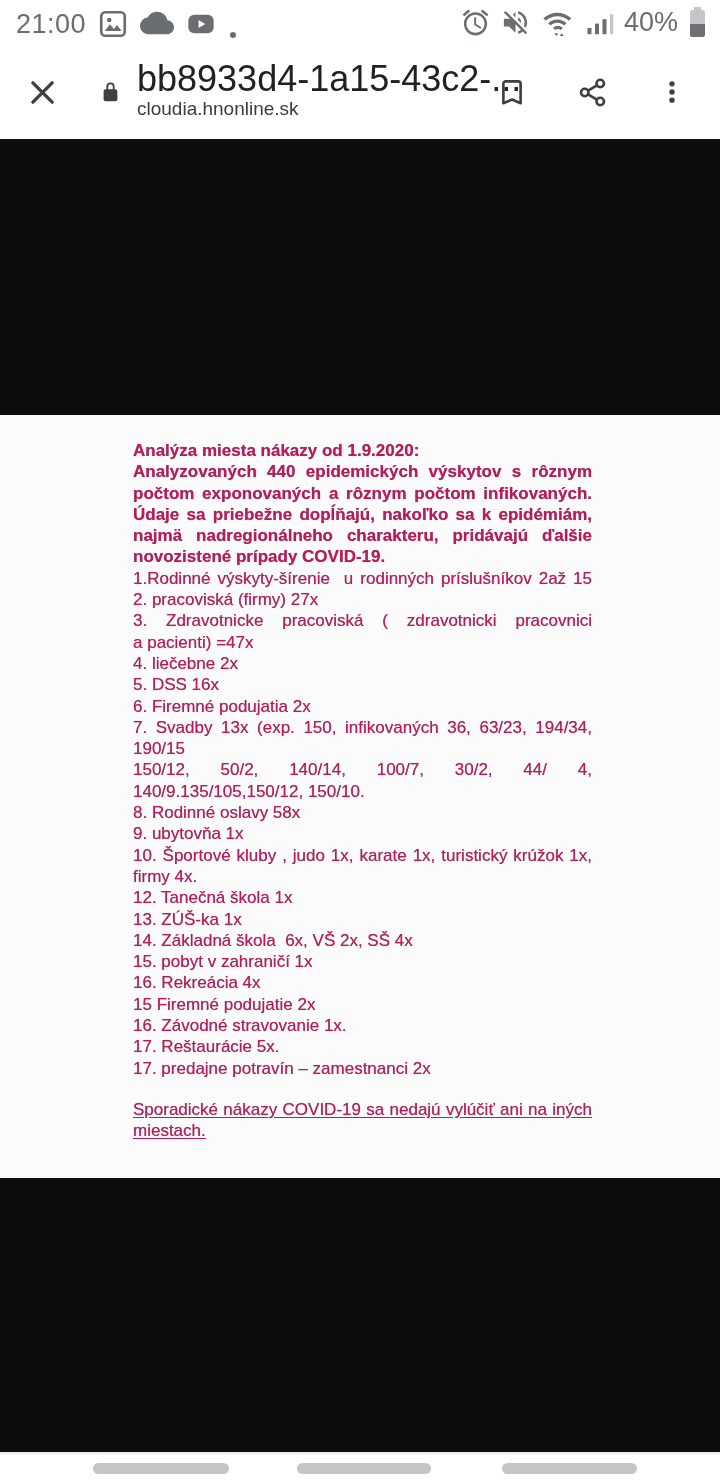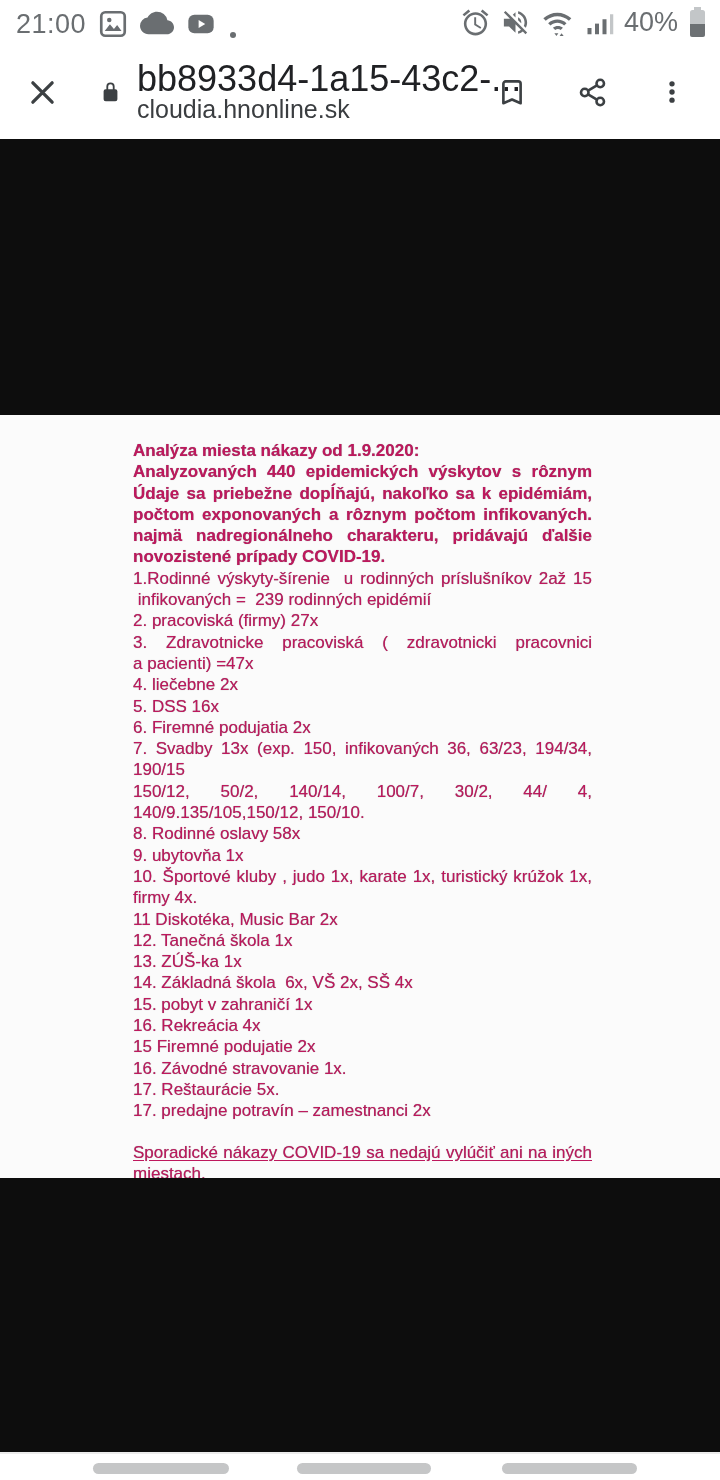--- a/index.html
+++ b/index.html
@@ -13,21 +13,21 @@
   .sb-right { margin-left:auto; display:flex; align-items:center; gap:9px;text-align:right; }
   .sb-pct { font-size:27px; color:#6a6e71; }
   .sb-icon { display:flex; align-items:center; }
 
   
   .browser-header { height:94px; background:#fff; display:flex; align-items:center; padding:0 26px 0 26px; flex:0 0 auto; }
   .hdr-close { margin-right:40px; display:flex; align-items:center; cursor:pointer; }
   .hdr-lock { margin-right:15px; display:flex; align-items:center; }
   .hdr-titles { display:flex; flex-direction:column; justify-content:center; min-width:0; }
   .hdr-title { font-size:36px; color:#202124; line-height:34px; white-space:nowrap; }
-  .hdr-url { font-size:25px; color:#3a3d40; line-height:26px; white-space:nowrap; }
+  .hdr-url { font-size:19px; color:#3a3d40; line-height:26px; white-space:nowrap; }
   .hdr-actions { margin-left:auto; display:flex; align-items:center; }
   .hdr-btn { display:flex; align-items:center; justify-content:center; width:44px; height:44px; margin-left:36px; cursor:pointer; }
 
   
   .letterbox-top { height:276px; background:#0d0d0d; flex:0 0 auto; }
   .letterbox-bottom { height:274px; background:#0d0d0d; flex:0 0 auto; }
   .doc-page { height:763px; background:#fbfbfb; padding:25px 128px 0 133px; flex:0 0 auto; overflow:hidden; }
   .doc-line { font-family:Liberation Sans, sans-serif; font-size:17px; line-height:21.3px; min-height:21.3px; color:#be185d; text-shadow:0 0 0.7px rgba(30,30,30,0.55); overflow:hidden; max-height:21.3px; }
   .doc-line.b { font-weight:700; }
   .doc-line.j { text-align:justify; text-align-last:justify; }
@@ -152,41 +152,39 @@
           </svg>
       </div>
     </div>
   </div>
 
   <div class="letterbox-top"></div>
 
   <div class="doc-page">
       <div class="doc-line b">Analýza miesta nákazy od 1.9.2020:</div>
       <div class="doc-line b j">Analyzovaných 440 epidemických výskytov s rôznym</div>
+      <div class="doc-line b j">počtom exponovaných a rôznym počtom infikovaných.</div>
       <div class="doc-line b j">Údaje sa priebežne dopĺňajú, nakoľko sa k epidémiám,</div>
-      <div class="doc-line b j">počtom exponovaných a rôznym počtom infikovaných.</div>
       <div class="doc-line b j">najmä nadregionálneho charakteru, pridávajú ďalšie</div>
       <div class="doc-line b">novozistené prípady COVID-19.</div>
       <div class="doc-line j">1.Rodinné výskyty-šírenie&nbsp; u rodinných príslušníkov 2až 15</div>
-      <div class="doc-line">&nbsp;infikovaných =&nbsp; 239 rodinných epidémií</div>
       <div class="doc-line">2. pracoviská (firmy) 27x</div>
       <div class="doc-line j">3. Zdravotnicke pracoviská ( zdravotnicki pracovnici</div>
       <div class="doc-line">a pacienti) =47x</div>
       <div class="doc-line">4. liečebne 2x</div>
       <div class="doc-line">5. DSS 16x</div>
       <div class="doc-line">6. Firemné podujatia 2x</div>
       <div class="doc-line j">7. Svadby 13x (exp. 150, infikovaných 36, 63/23, 194/34,</div>
       <div class="doc-line">190/15</div>
       <div class="doc-line j">150/12, 50/2, 140/14, 100/7, 30/2, 44/ 4,</div>
       <div class="doc-line">140/9.135/105,150/12, 150/10.</div>
       <div class="doc-line">8. Rodinné oslavy 58x</div>
       <div class="doc-line">9. ubytovňa 1x</div>
       <div class="doc-line j">10. Športové kluby , judo 1x, karate 1x, turistický krúžok 1x,</div>
       <div class="doc-line">firmy 4x.</div>
-      <div class="doc-line">11 Diskotéka, Music Bar 2x</div>
       <div class="doc-line">12. Tanečná škola 1x</div>
       <div class="doc-line">13. ZÚŠ-ka 1x</div>
       <div class="doc-line">14. Základná škola&nbsp; 6x, VŠ 2x, SŠ 4x</div>
       <div class="doc-line">15. pobyt v zahraničí 1x</div>
       <div class="doc-line">16. Rekreácia 4x</div>
       <div class="doc-line">15 Firemné podujatie 2x</div>
       <div class="doc-line">16. Závodné stravovanie 1x.</div>
       <div class="doc-line">17. Reštaurácie 5x.</div>
       <div class="doc-line">17. predajne potravín – zamestnanci 2x</div>
       <div class="doc-line sp"></div>

